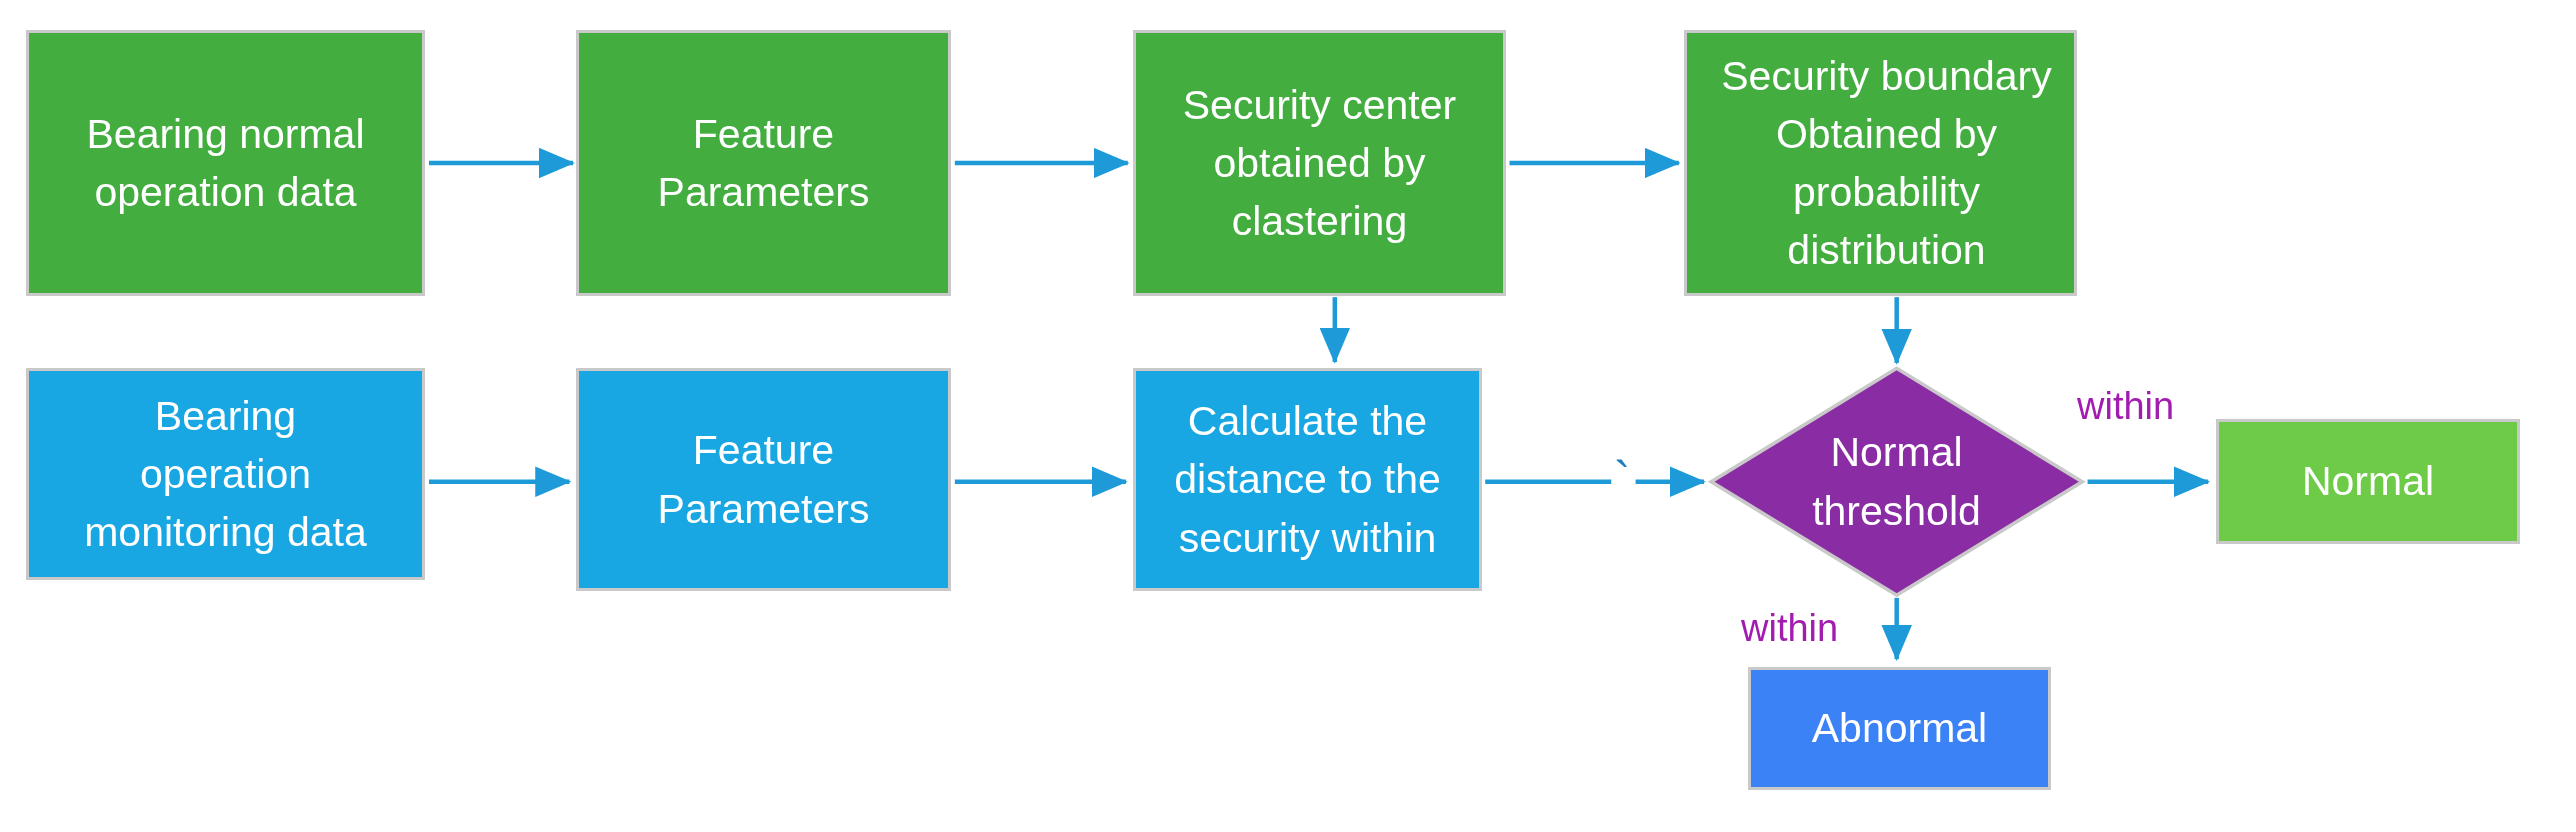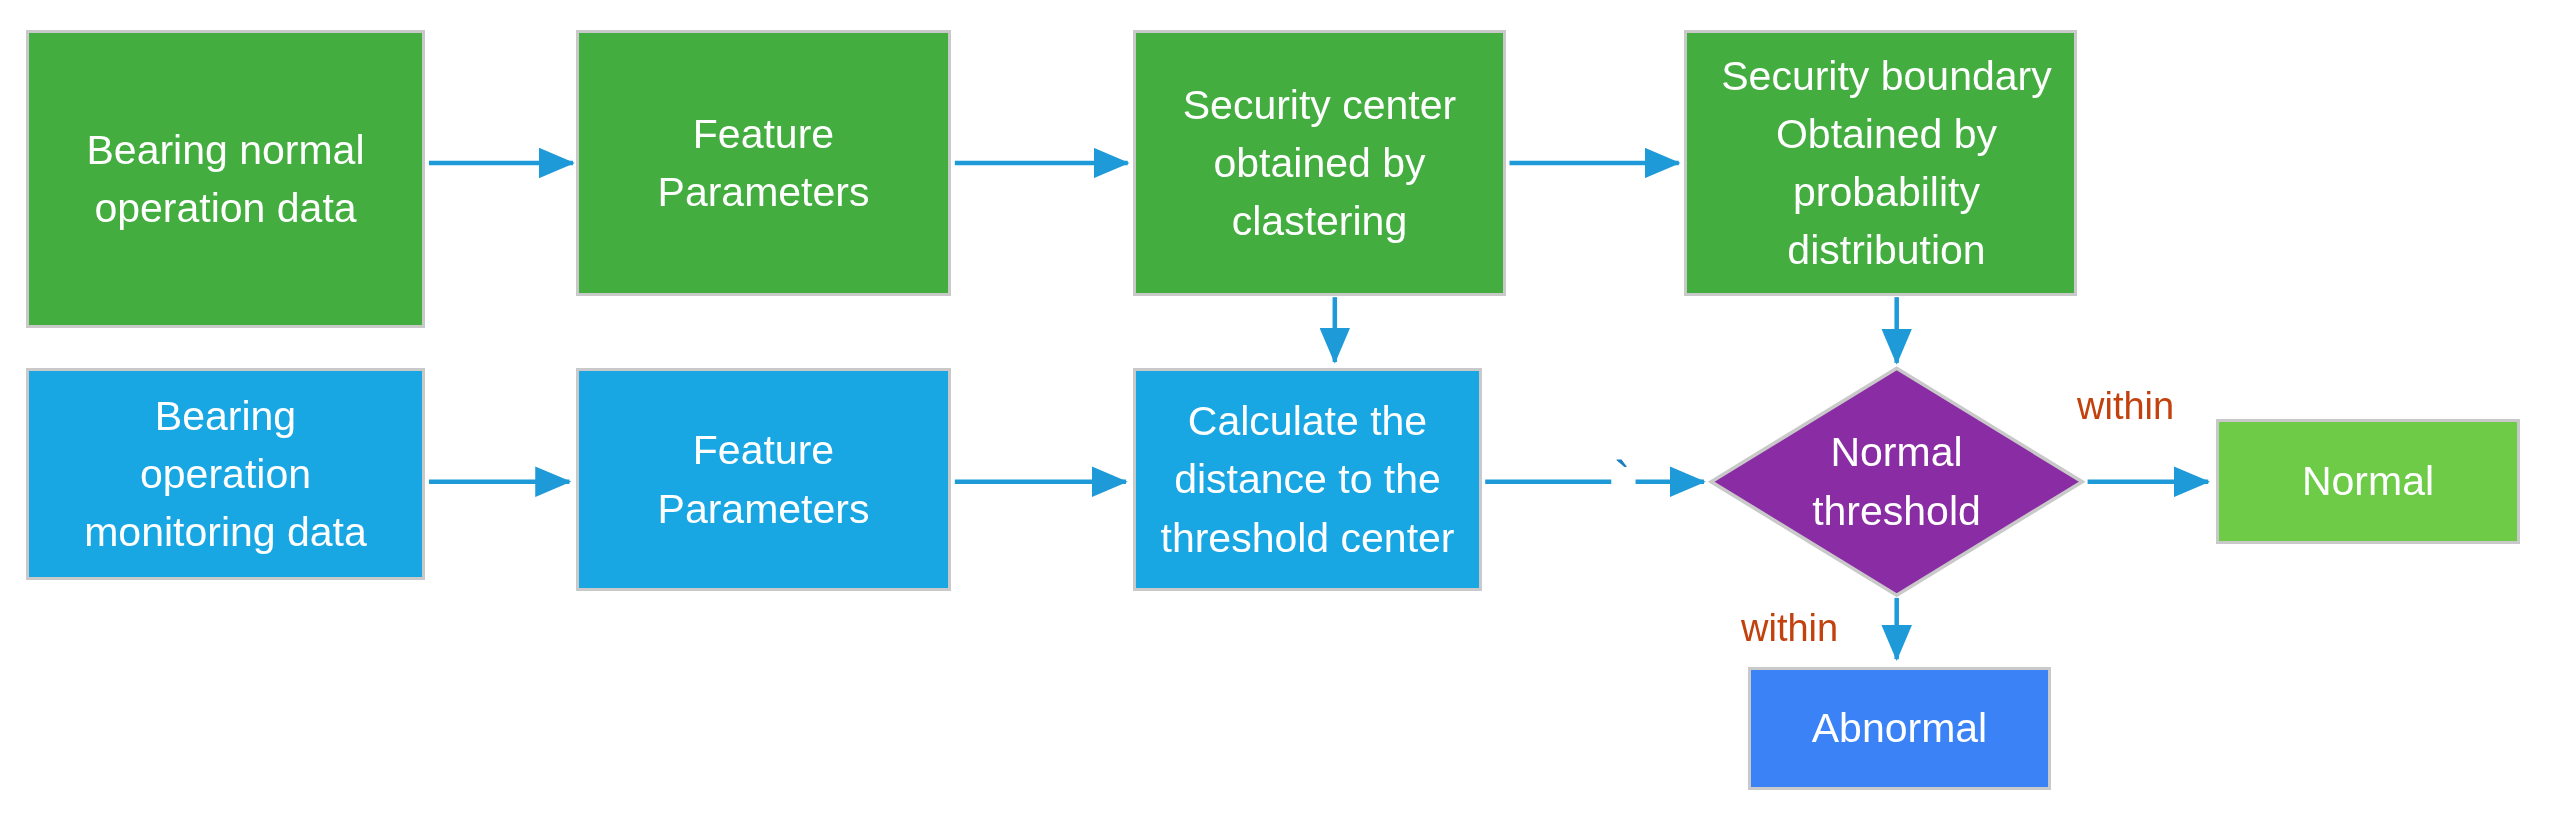--- a/index.html
+++ b/index.html
@@ -45,21 +45,21 @@
     align-items: center;
     justify-content: center;
     text-align: center;
     color: #ffffff;
     font-size: 41px;
     line-height: 1.42;
     white-space: pre-line;
   }
   .edge-label {
     position: absolute;
-    color: #c2410c;
+    color: #a21caf;
     font-size: 38px;
     line-height: 1;
     white-space: nowrap;
   }
   .stray-mark {
     position: absolute;
     color: #1c7fbe;
     font-size: 49px;
     line-height: 1;
   }
@@ -87,21 +87,21 @@
     <line x1="1060" y1="535" x2="1250" y2="535" stroke="#1f9ad8" stroke-width="5" marker-end="url(#arrowhead)"></line>
     <line x1="1649" y1="535" x2="1789" y2="535" stroke="#1f9ad8" stroke-width="5"></line>
     <line x1="1816" y1="535" x2="1892" y2="535" stroke="#1f9ad8" stroke-width="5" marker-end="url(#arrowhead)"></line>
 
     <line x1="2318" y1="535" x2="2452" y2="535" stroke="#1f9ad8" stroke-width="5" marker-end="url(#arrowhead)"></line>
     <line x1="2106" y1="664" x2="2106" y2="732" stroke="#1f9ad8" stroke-width="5" marker-end="url(#arrowhead)"></line>
 
     <polygon points="1900,535 2106,409 2312,535 2106,661" fill="#8a2da5" stroke="#c9c9c9" stroke-width="4"></polygon>
   </svg>
 
-  <div class="node node--green" style="left:26px; top:30px; width:399px; height:298px;text-align:center;">
+  <div class="node node--green" style="left:26px; top:30px; width:399px; height:266px;text-align:center;">
     <span>Bearing normal
 operation data</span>
   </div>
 
   <div class="node node--green" style="left:576px; top:30px; width:375px; height:266px;">
     <span>Feature
 Parameters</span>
   </div>
 
   <div class="node node--green" style="left:1133px; top:30px; width:373px; height:266px;">
@@ -124,21 +124,21 @@
   </div>
 
   <div class="node node--blue" style="left:576px; top:368px; width:375px; height:223px;">
     <span>Feature
 Parameters</span>
   </div>
 
   <div class="node node--blue" style="left:1133px; top:368px; width:349px; height:223px;">
     <span>Calculate the
 distance to the
-threshold center</span>
+security within</span>
   </div>
 
   <div class="diamond-label" style="left:1711px; top:368px; width:371px; height:227px;">
     <span>Normal
 threshold</span>
   </div>
 
   <div class="node node--lgreen" style="left:2216px; top:419px; width:304px; height:125px;">
     <span>Normal</span>
   </div>

